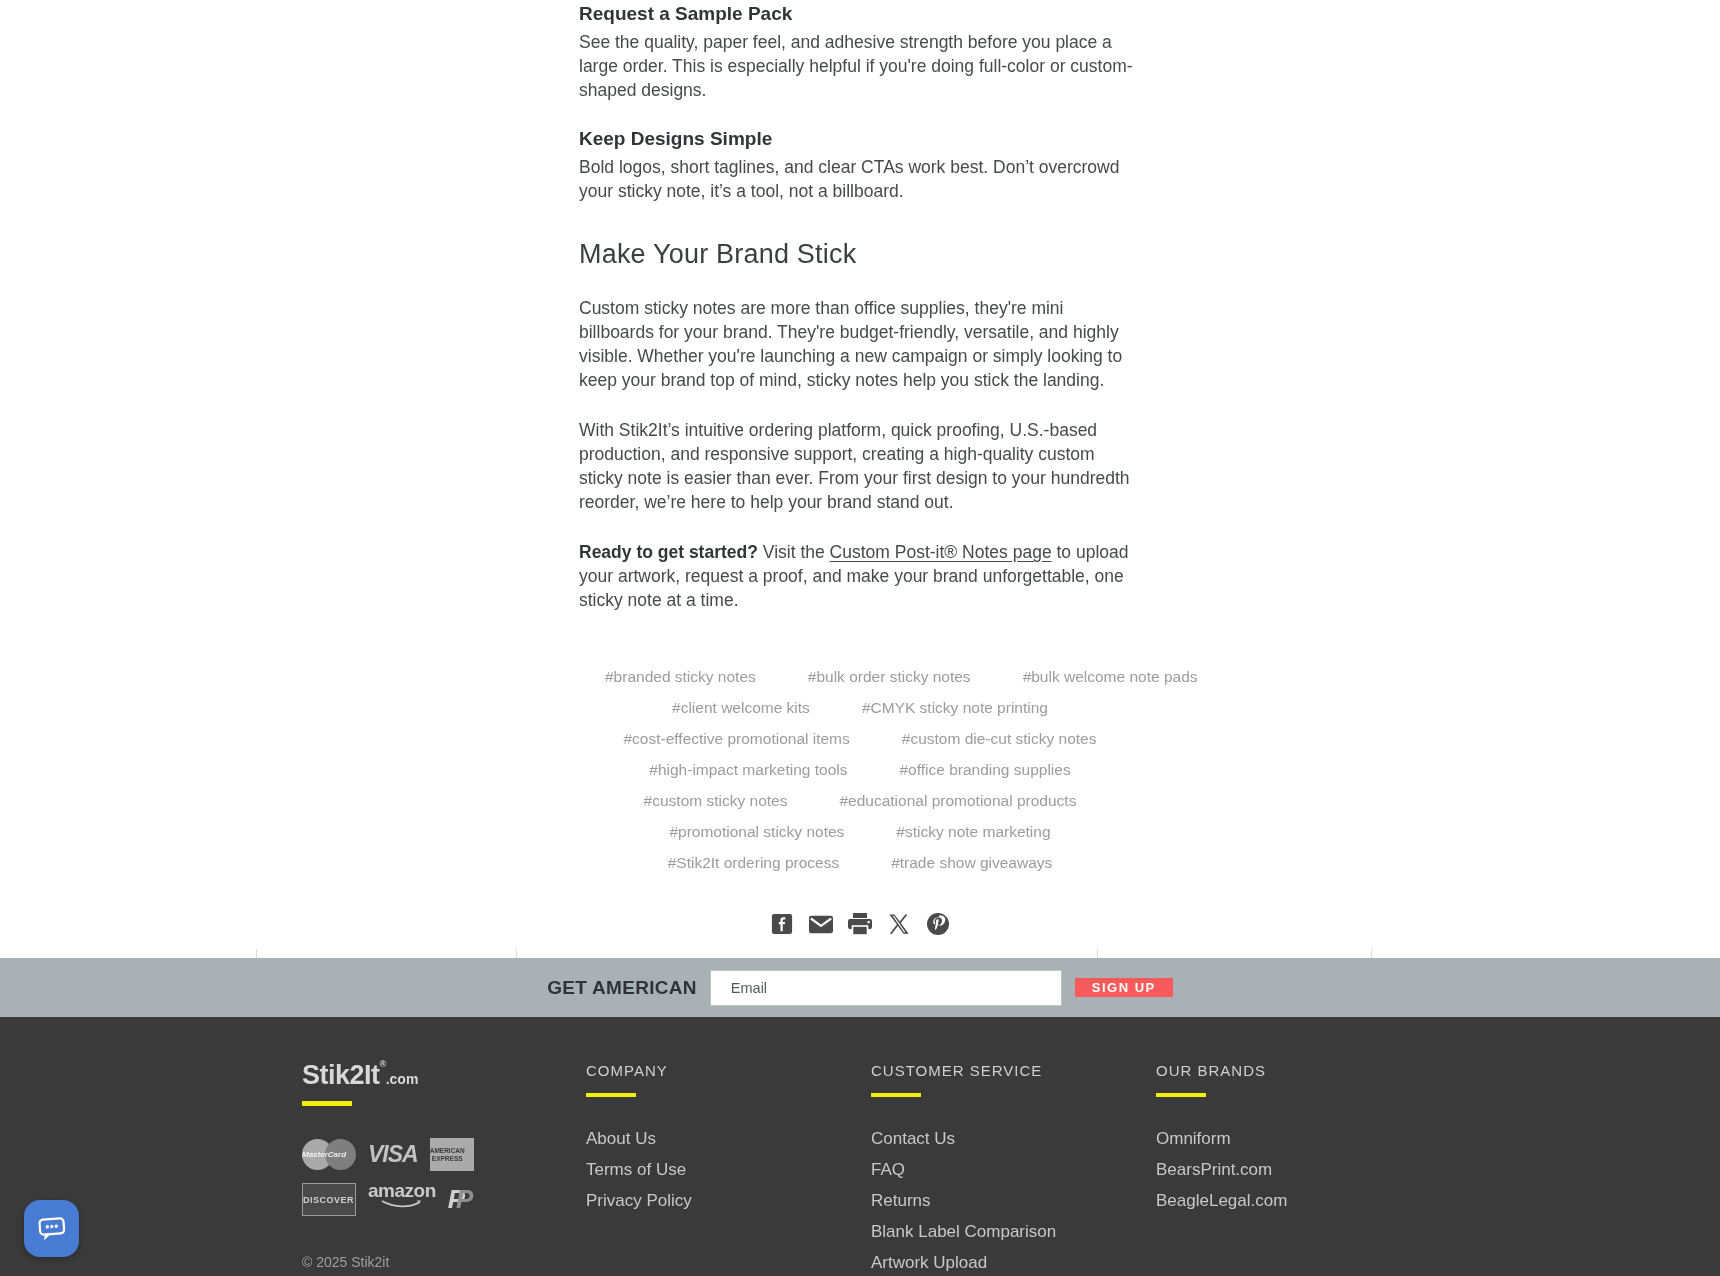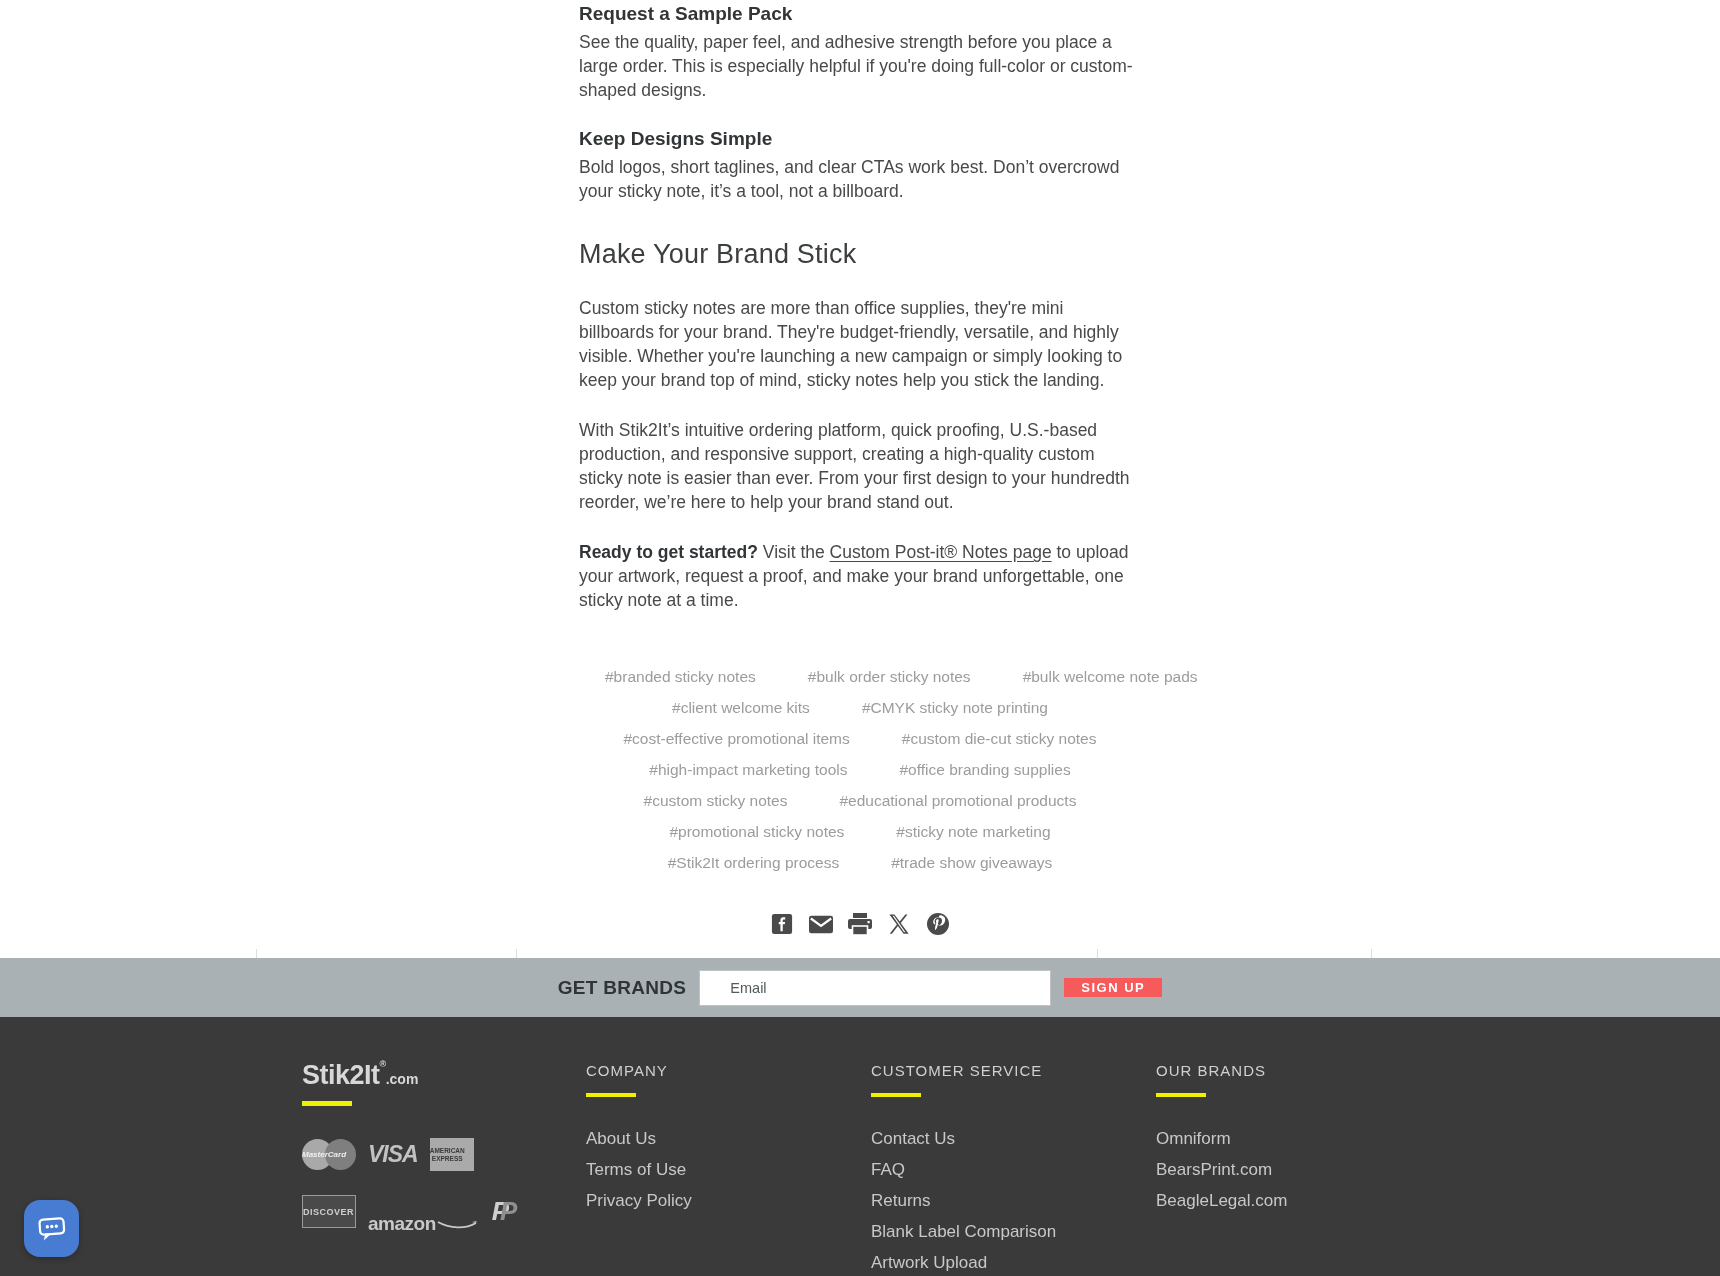--- a/index.html
+++ b/index.html
@@ -22,21 +22,21 @@
   
   .social { display:flex; justify-content:center; align-items:center; gap:15px; margin-top:40px; padding-bottom:12px; }
   .social .sicon { width:24px; height:24px; display:inline-flex; align-items:center; justify-content:center; cursor:pointer; }
 
   
   .tickstrip { position:relative; height:10px; background:#fff; }
   .tickstrip i { position:absolute; bottom:0; width:1px; height:9px; background:#dcdcdc; }
   .newsletter { height:59px; background:#a9b1b4; display:flex; align-items:center; justify-content:center; gap:13px; }
   .newsletter .nl-label { font-size:19px; font-weight:700; color:#313436; letter-spacing:.3px; }
   .newsletter input { width:352px; height:36px; border:1px solid #bfc3c5; background:#fff; font-size:14.5px;
-      color:#000000; padding:0 30px; outline:none; font-family:"Liberation Sans", sans-serif; }
+      color:#000000; padding:0 20px; outline:none; font-family:"Liberation Sans", sans-serif; }
   .newsletter input::placeholder { color:#555a5c; }
   .newsletter button { height:19px; padding:0 17px; background:#f65a5a; color:#fff; border:none;
       font-size:13px; font-weight:700; letter-spacing:1.5px; cursor:pointer; font-family:"Liberation Sans", sans-serif; }
 
   
   footer { background:#3a3a3a; height:274px; position:relative; }
   .foot-inner { display:flex; padding:45px 0 0 302px; }
   .col-brand { width:284px; }
   .logo { color:#d8d8d8; font-weight:700; font-size:27px; letter-spacing:-.5px; line-height:1; }
   .logo .reg { font-size:9px; vertical-align:top; position:relative; top:-2px; }
@@ -46,21 +46,21 @@
   .payrow { display:flex; align-items:center; gap:12px; }
   .pay { display:inline-flex; align-items:center; height:33px; }
   .pay-mc { position:relative; width:54px; }
   .pay-mc .c1,.pay-mc .c2 { position:absolute; top:1px; width:31px; height:31px; border-radius:50%; }
   .pay-mc .c1 { left:0; background:#a9a9a9; }
   .pay-mc .c2 { right:0; background:#7f7f7f; }
   .pay-mc .mctext { position:relative; z-index:2; font-size:8px; font-weight:700; font-style:italic; color:#efefef; white-space:nowrap; }
   .pay-visa { font-size:23px; font-weight:700; font-style:italic; color:#c2c2c2; letter-spacing:-1px; }
   .pay-amex { width:44px; background:#aaaaaa; color:#3a3a3a; font-size:6.5px; font-weight:700; text-align:center; line-height:1.2; }
   .pay-disc { width:54px; border:1px solid #9a9a9a; background:#4a4a4a; color:#cfcfcf; font-size:9px; font-weight:700; letter-spacing:.5px; }
-  .pay-amzn { color:#c9c9c9; font-weight:700; font-size:19px; letter-spacing:-.5px; line-height:.8;margin-top:24px; }
+  .pay-amzn { flex-direction:column; color:#c9c9c9; font-weight:700; font-size:19px; letter-spacing:-.5px; line-height:.8; }
   .pay-amzn svg { margin-top:2px; }
   .pay-pp { font-size:26px; font-weight:700; font-style:italic; }
   .pay-pp .p1 { color:#cfcfcf; } .pay-pp .p2 { color:#8f8f8f; margin-left:-9px; }
   .copyright { margin-top:38px; color:#9f9f9f; font-size:14px; }
 
   .foot-col { width:285px; }
   .foot-col h4 { color:#d0d0d0; font-size:15px; font-weight:400; letter-spacing:1px; }
   .foot-col .ybar { margin-top:14px; height:4px; }
   .foot-links { margin-top:32px; }
   .foot-links a { display:block; color:#c8c8c8; font-size:17px; text-decoration:none; margin-bottom:11px; }
@@ -134,21 +134,21 @@
 </main>
 
 <div class="tickstrip">
   <i style="left:256px"></i>
     <i style="left:516px"></i>
     <i style="left:1097px"></i>
     <i style="left:1371px"></i>
 </div>
 
 <div class="newsletter">
-  <span class="nl-label">GET BRANDS</span>
+  <span class="nl-label">GET AMERICAN</span>
   <input type="email" placeholder="Email" style="">
   <button>SIGN UP</button>
 </div>
 
 <footer>
   <div class="foot-inner">
 
     <div class="col-brand">
       <div class="logo"><span>Stik2It</span><span class="reg">®</span><span class="dotcom">.com</span></div>
       <div class="ybar"></div>

